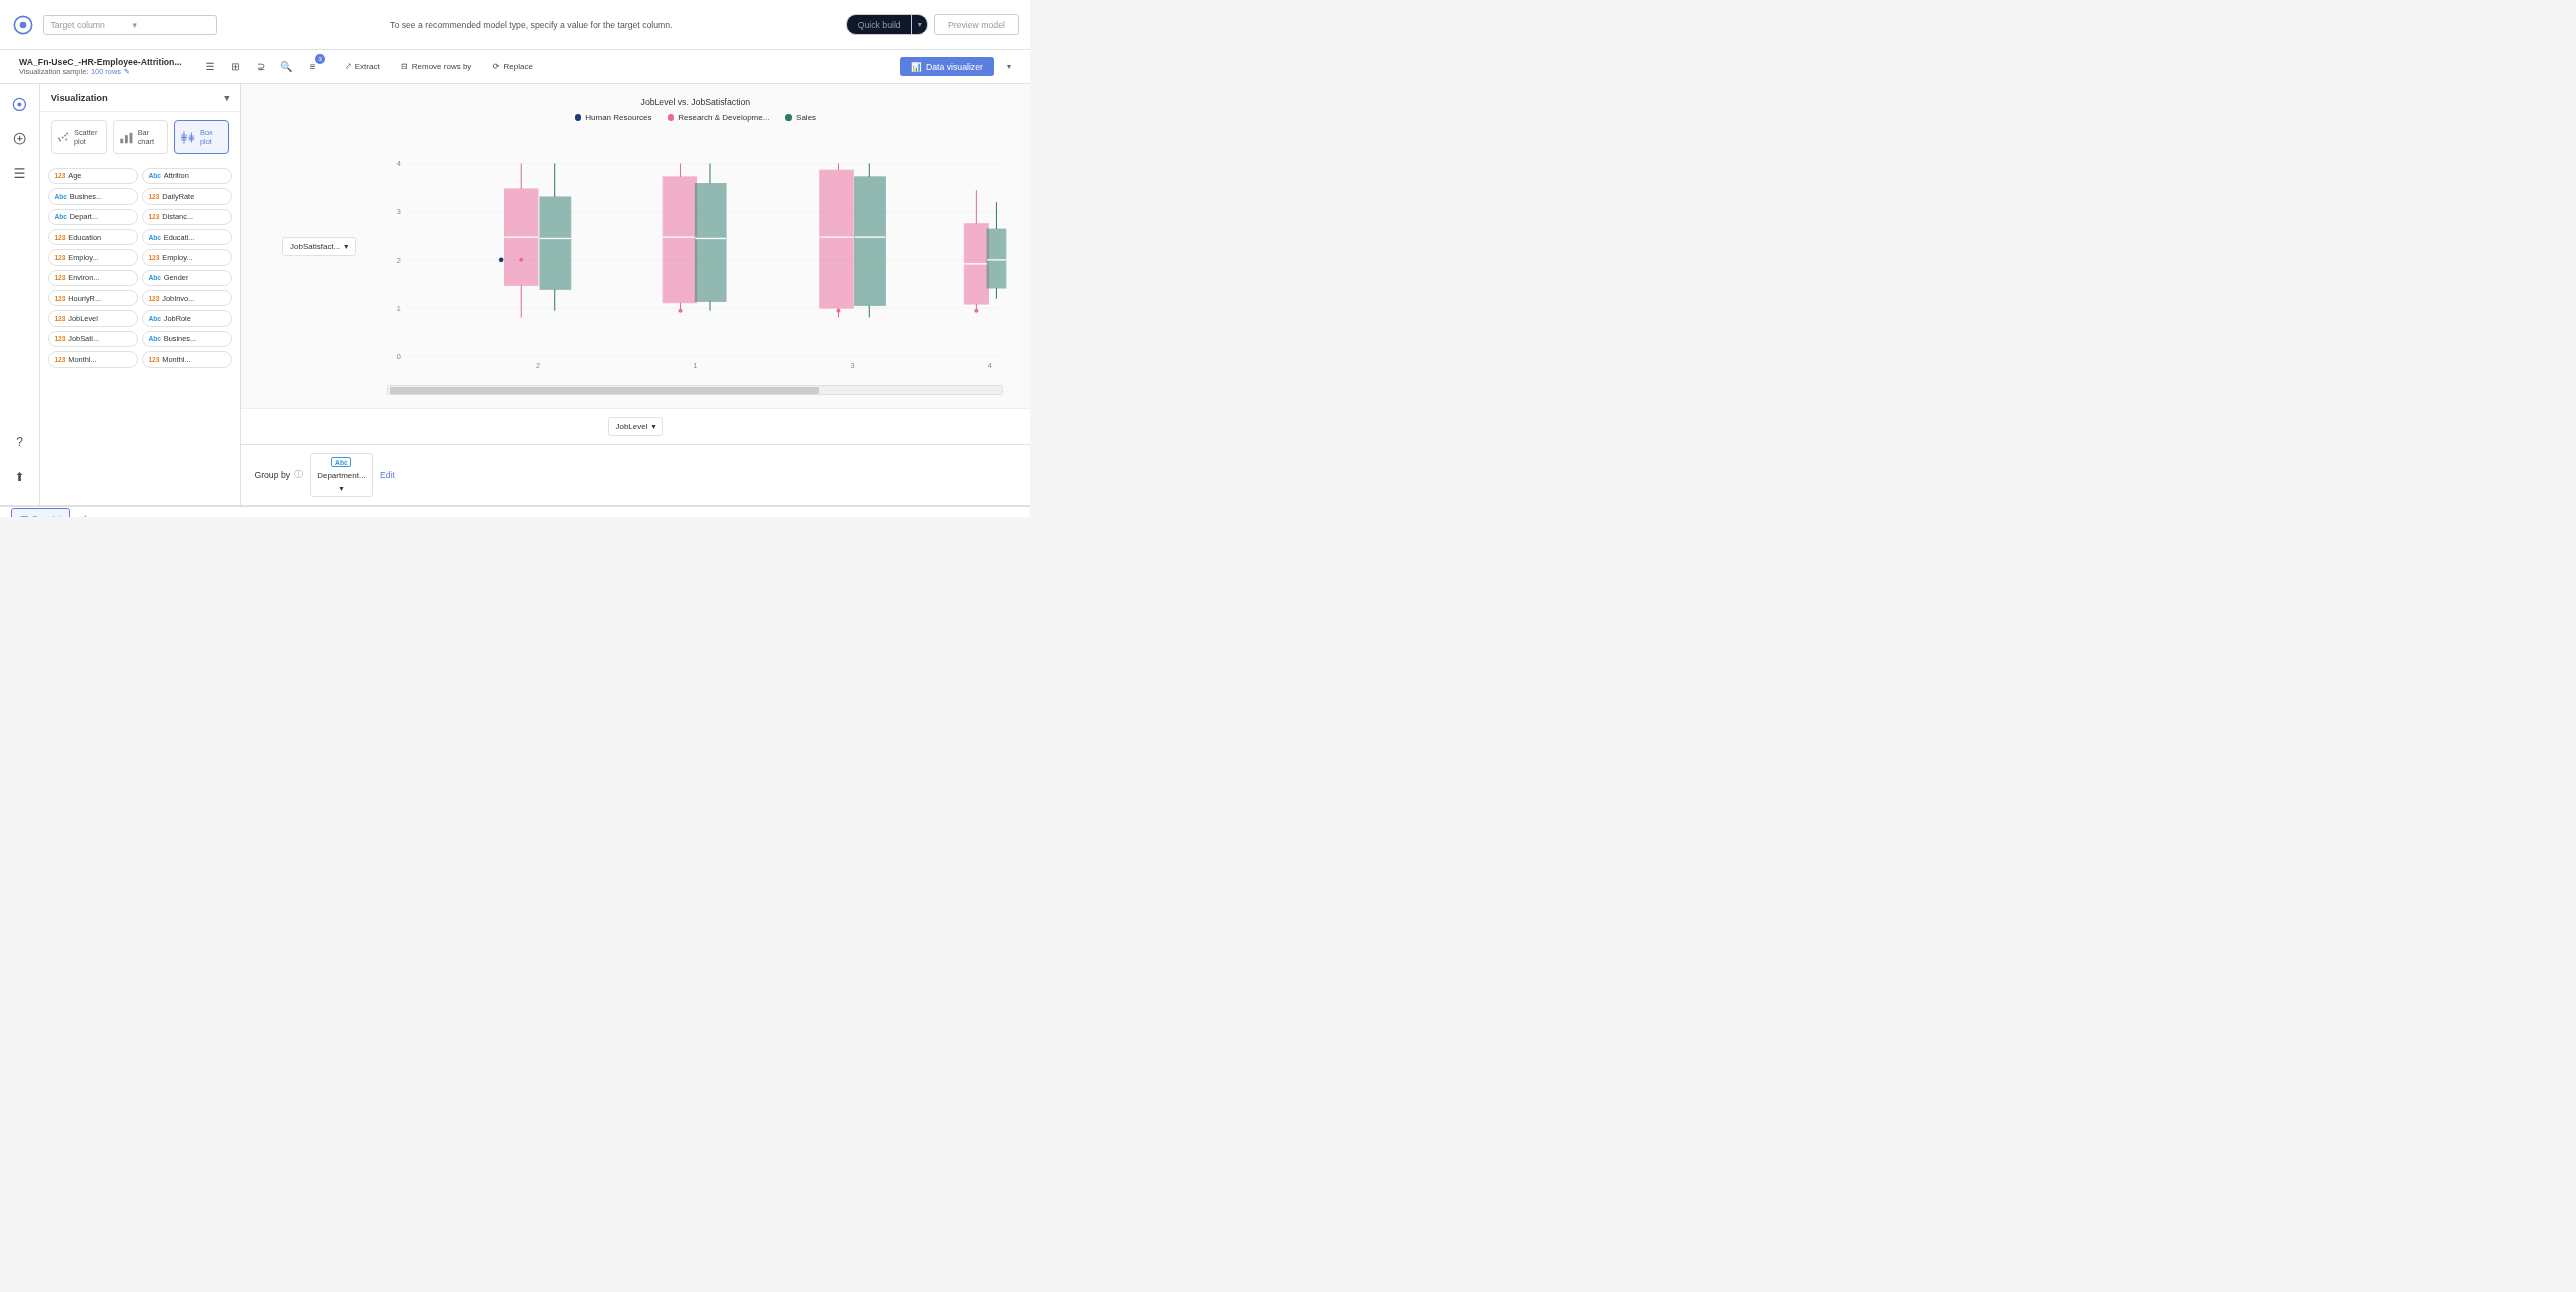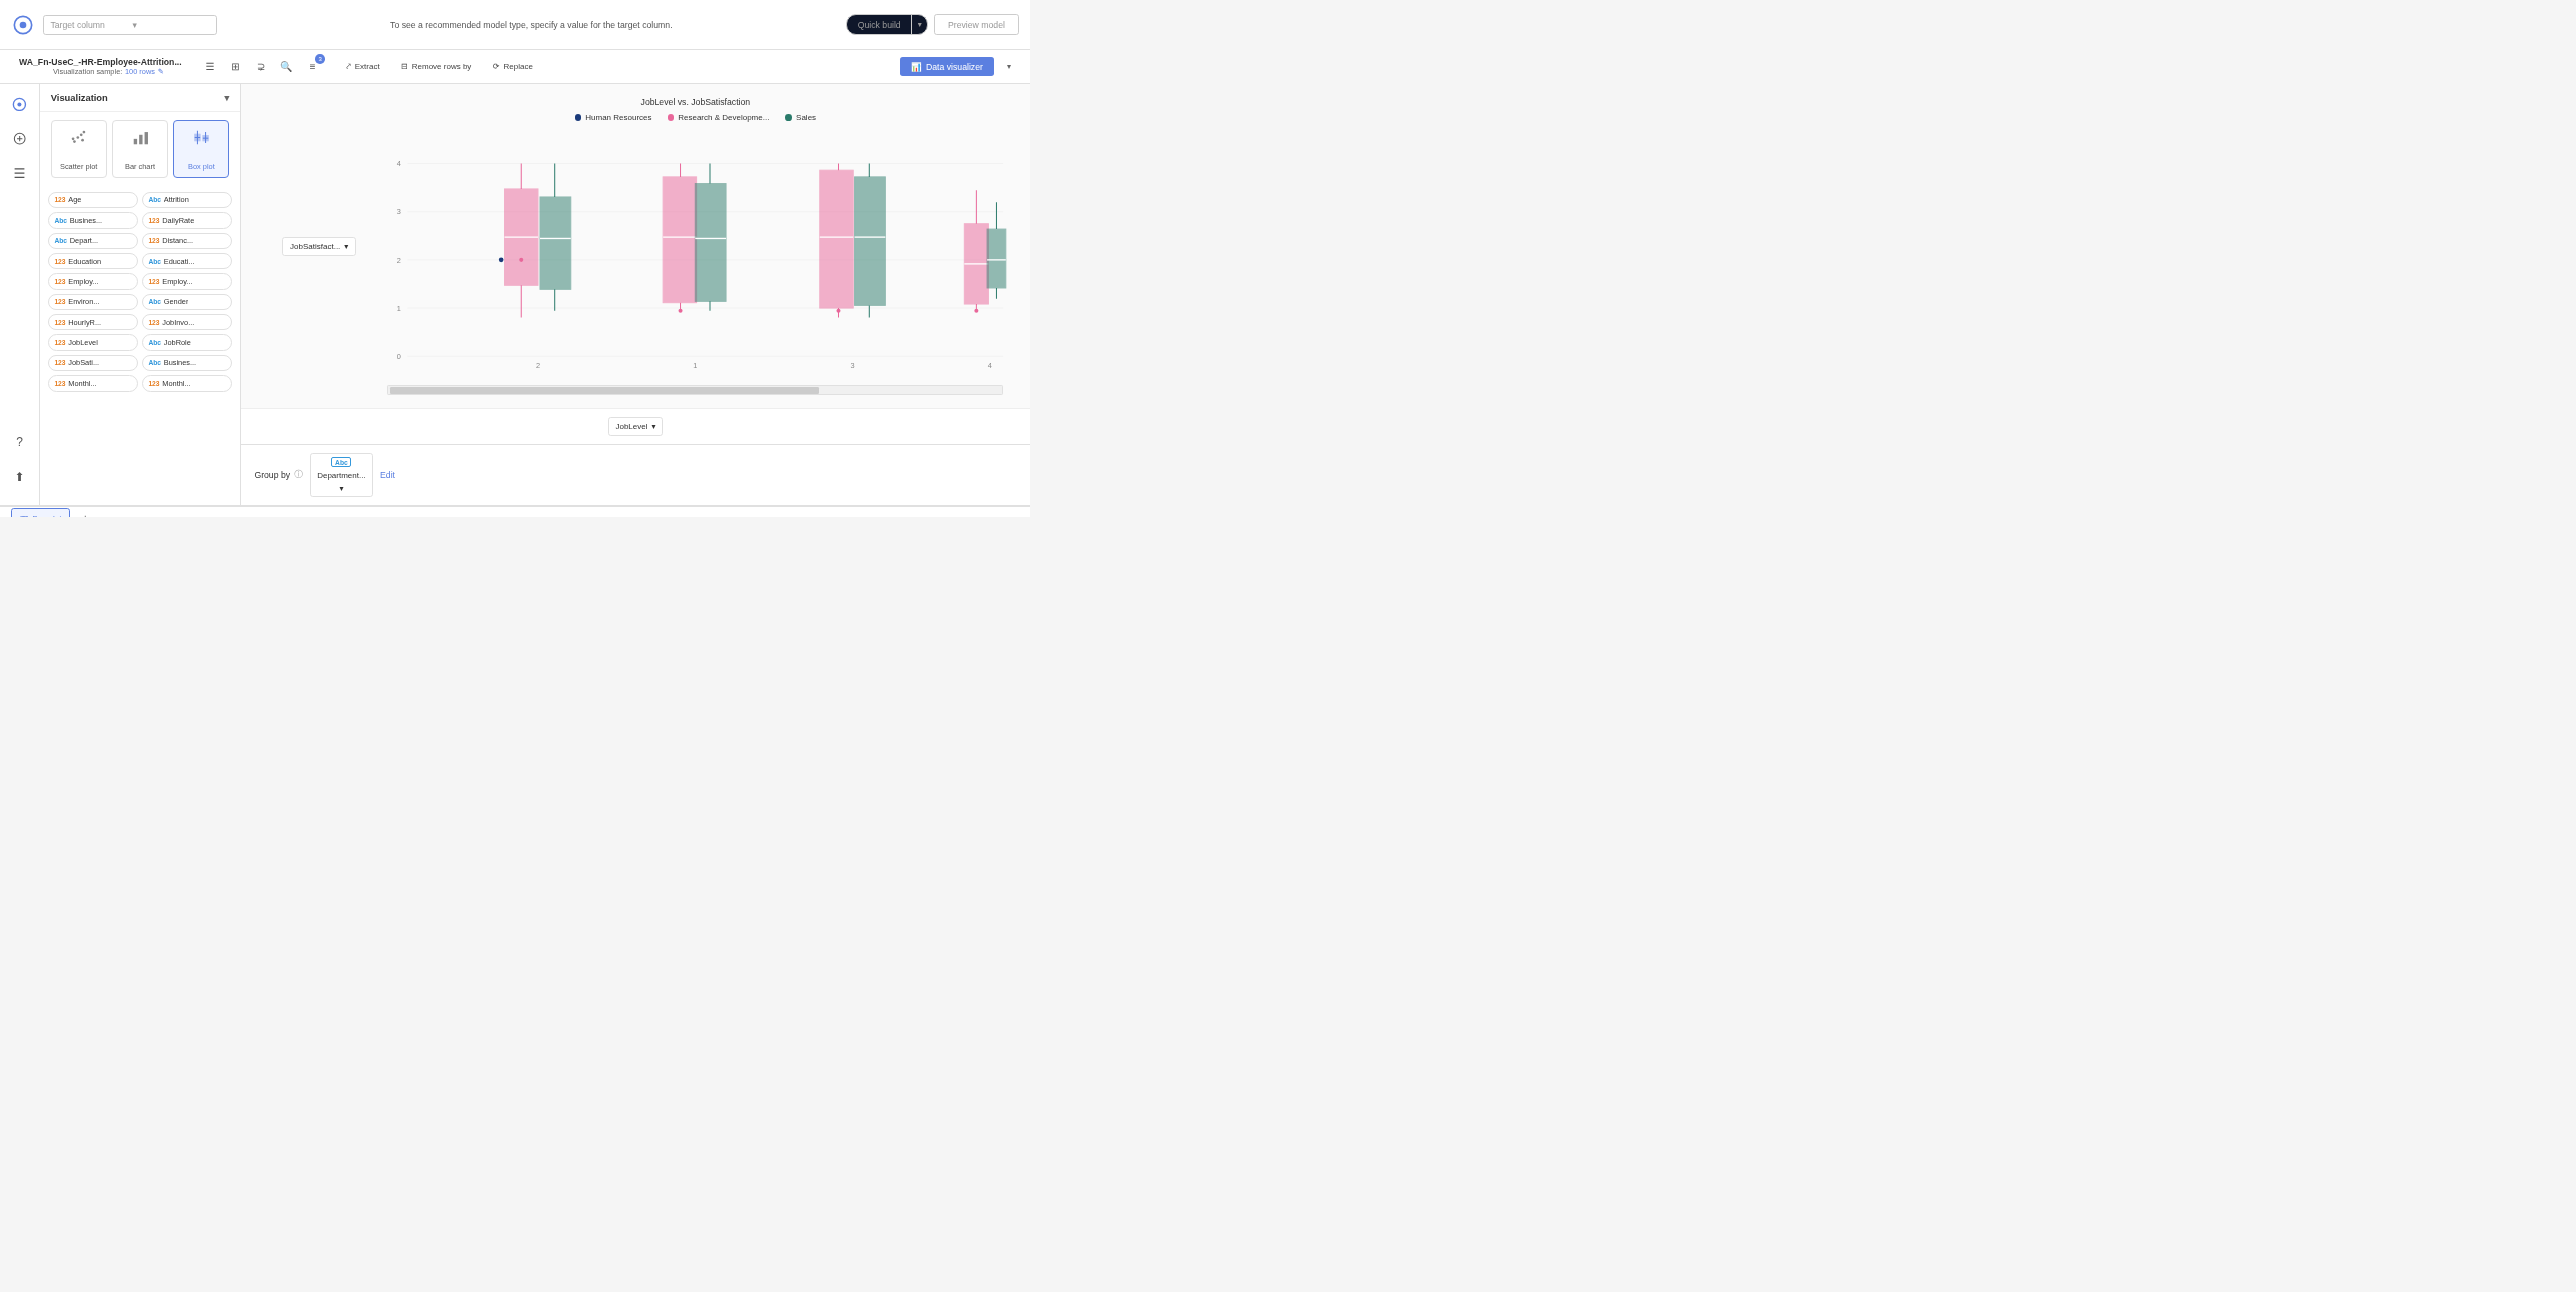--- a/index.html
+++ b/index.html
@@ -27,21 +27,21 @@
       padding: 4.7px 13.4px; border: 0.7px solid #ccc; border-radius: 2.7px;
       background: #fff; font-size: 8.7px; color: #999; cursor: pointer;
     }
 
     
     .second-bar {
       display: flex; align-items: center; height: 34px; background: #fff;
       border-bottom: 0.7px solid #e0e0e0; padding: 0 19px; gap: 8px;
     }
     .file-name { font-weight: 600; font-size: 8.7px; }
-    .viz-sample { color: #666; font-size: 7.4px; display: flex; align-items: center; gap: 2.7px; margin-left: 34px; }
+    .viz-sample { color: #666; font-size: 7.4px; display: flex; align-items: center; gap: 2.7px; }
     .viz-sample .sample-link { color: #5b7fe0; cursor: pointer; }
     .pencil-icon { color: #5b7fe0; cursor: pointer; }
     .toolbar-icons { display: flex; align-items: center; gap: 6.7px; margin-left: 10.7px; }
     .toolbar-icon { width: 19px; height: 19px; display: flex; align-items: center; justify-content: center; cursor: pointer; color: #555; font-size: 10px; border-radius: 2.7px; }
     .badge-icon { position: relative; }
     .badge { position: absolute; top: -2.7px; right: -2.7px; background: #5b7fe0; color: #fff; border-radius: 50%; width: 9.4px; height: 9.4px; font-size: 6px; display: flex; align-items: center; justify-content: center; }
     .second-bar-actions { display: flex; align-items: center; gap: 10.7px; margin-left: 10.7px; }
     .action-btn { display: flex; align-items: center; gap: 4px; font-size: 8px; color: #444; cursor: pointer; padding: 2.7px 5.4px; border-radius: 2.7px; }
     .data-viz-btn {
       margin-left: auto; display: flex; align-items: center; gap: 4px;
@@ -56,21 +56,21 @@
     
     .left-sidebar { width: 40px; background: #fff; border-right: 0.7px solid #e0e0e0; display: flex; flex-direction: column; align-items: center; padding: 8px 0; gap: 10.7px; }
     .sidebar-icon { width: 24px; height: 24px; display: flex; align-items: center; justify-content: center; cursor: pointer; color: #555; font-size: 12px; border-radius: 4px; }
     .sidebar-icon.active { color: #5b7fe0; }
     .sidebar-bottom { margin-top: auto; display: flex; flex-direction: column; gap: 10.7px; align-items: center; padding-bottom: 8px; }
 
     
     .viz-panel { width: 201px; background: #fff; border-right: 0.7px solid #e0e0e0; display: flex; flex-direction: column; overflow: hidden; }
     .viz-panel-header { display: flex; align-items: center; justify-content: space-between; padding: 8px 10.7px; font-weight: 600; font-size: 9.4px; border-bottom: 0.7px solid #eee; }
     .viz-types { display: flex; gap: 5.4px; padding: 8px 10.7px; }
-    .viz-type { flex: 1; display: flex; flex-direction: column; align-items: center; gap: 15px; padding: 6.7px 4px; border: 0.7px solid #e0e0e0; border-radius: 4px; cursor: pointer; font-size: 7.4px; color: #555; background: #fff; }
+    .viz-type { flex: 1; display: flex; align-items: center; gap: 4px; padding: 6.7px 4px; border: 0.7px solid #e0e0e0; border-radius: 4px; cursor: pointer; font-size: 7.4px; color: #555; background: #fff; }
     .viz-type.active { border-color: #5b7fe0; background: #f0f4ff; color: #5b7fe0; }
     .viz-type svg { width: 19px; height: 19px; }
 
     
     .column-list { flex: 1; overflow-y: auto; padding: 5.4px 8px; display: grid; grid-template-columns: 1fr 1fr; gap: 4px; align-content: start; }
     .col-tag { display: flex; align-items: center; gap: 2.7px; padding: 2.7px 5.4px; border: 0.7px solid #e0e0e0; border-radius: 9.4px; font-size: 7.4px; cursor: pointer; background: #fff; white-space: nowrap; overflow: hidden; }
     .col-type { font-size: 6.7px; color: #888; font-weight: 600; }
     .col-type.num { color: #e67e22; }
     .col-type.abc { color: #3498db; }
     .col-name { overflow: hidden; text-overflow: ellipsis; font-size: 7.4px; }

